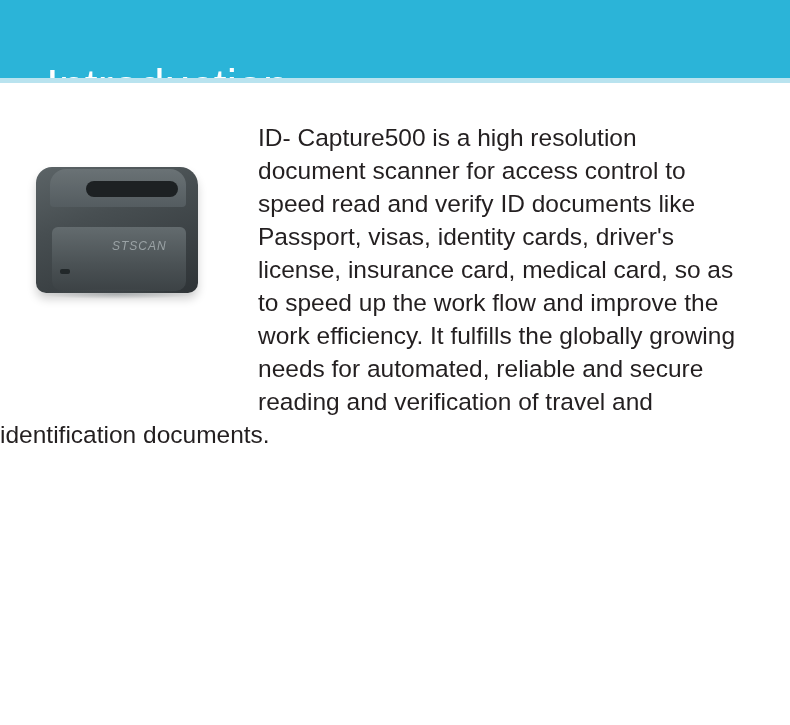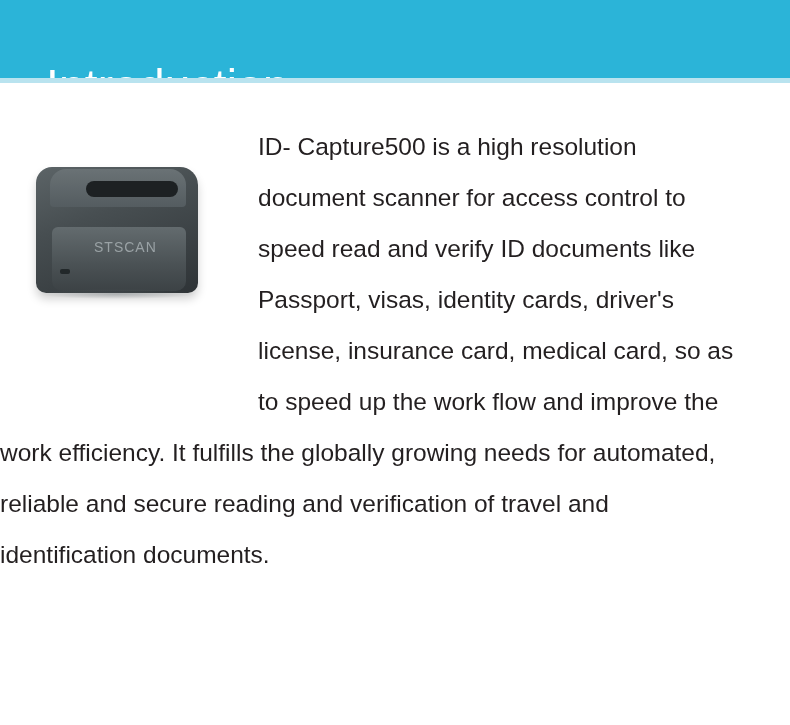--- a/index.html
+++ b/index.html
@@ -103,26 +103,27 @@
     position: absolute;
     left: 16px;
     top: 60px;
     width: 134px;
     height: 64px;
     background: linear-gradient(180deg, #636b6e 0%, #4a5154 60%, #3c4245 100%);
     border-radius: 6px 6px 10px 10px;
   }
   .scanner-brand {
     position: absolute;
-    left: 42px;
+    left: 60px;
     top: 12px;
-    font-size: 14px;
+    font-size: 12px;
     letter-spacing: 1px;
     color: #9aa2a5;
     font-family: "Liberation Sans", sans-serif;
+    font-style: italic;
   }
   .scanner-led {
     position: absolute;
     left: 8px;
     top: 42px;
     width: 10px;
     height: 5px;
     background: #22282a;
     border-radius: 2px;
   }
@@ -131,21 +132,21 @@
     left: 10px;
     top: 148px;
     width: 154px;
     height: 10px;
     background: radial-gradient(ellipse at center, rgba(90,100,104,0.35) 0%, rgba(255,255,255,0) 72%);
   }
   .para {
     margin: 0;
     padding: 0;
     font-size: 24.5px;
-    line-height: 51px;
+    line-height: 33px;
     color: #231f20;
     text-align: left;
   }
   .para-first {
     padding-right: 40px;
     margin-top: 38px;
   }
   .para-second {
     clear: both;
     padding: 0 40px 0 46px;

